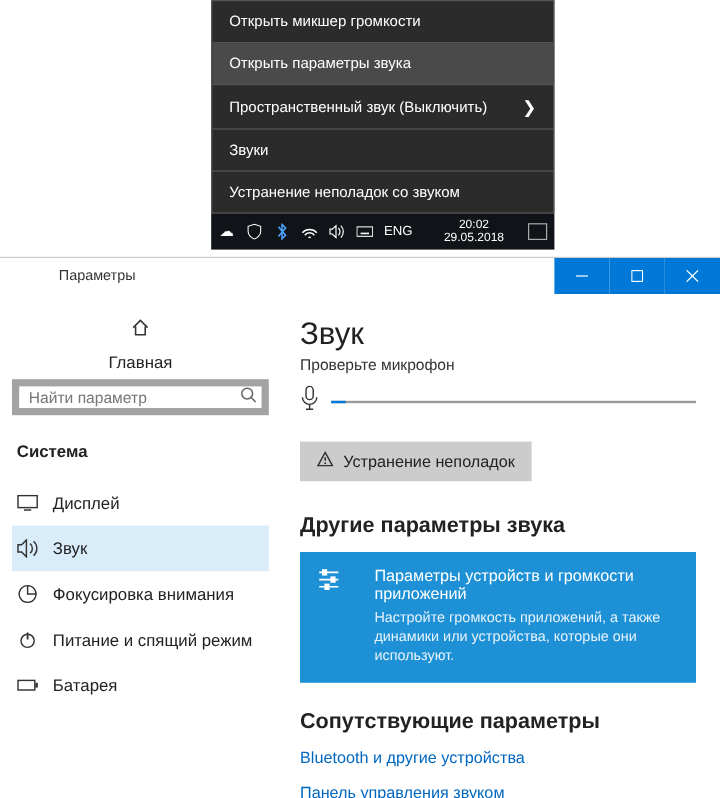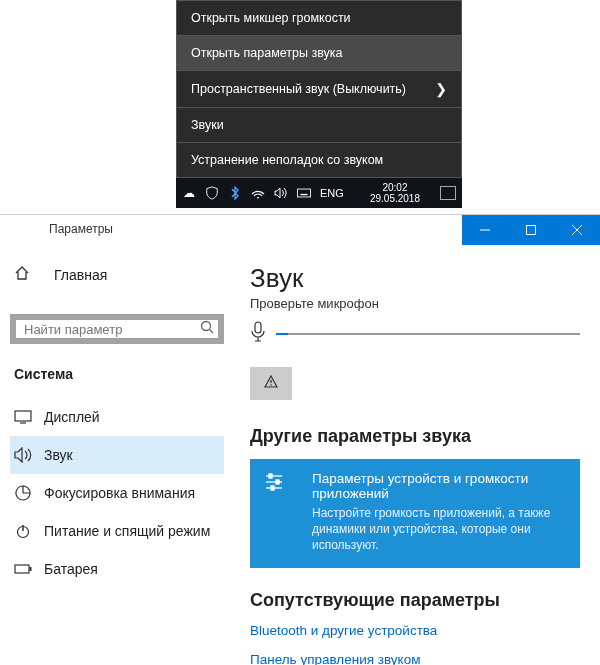--- a/index.html
+++ b/index.html
@@ -21,21 +21,21 @@
 
   
   .settings { width: 600px; height: 451px; border-top: 1px solid #ccc; position: relative; display: flex; flex-direction: column; }
   .titlebar { height: 30px; display: flex; align-items: stretch; font-size: 12px; }
   .titlebar .title { padding: 7px 10px; color: #333; margin-left: 39px; }
   .winbtns { margin-left: auto; display: flex; }
   .winbtn { width: 46px; display: flex; align-items: center; justify-content: center; background: #0078d7; color: #fff; }
   .winbtn svg { display: block; }
   .body { flex: 1; display: flex; overflow: hidden; }
   .sidebar { width: 234px; padding: 14px 10px 0 10px; }
-  .home { display: flex; align-items: center; gap: 24px; font-size: 14px; color: #222; padding: 6px 4px; margin-bottom: 24px; }
+  .home { display: flex; align-items: center; gap: 10px; font-size: 14px; color: #222; padding: 6px 4px; margin-bottom: 0; flex-direction: column; }
   .search { display: flex; align-items: center; border: 6px solid #a3a3a3; height: 30px; padding: 0 6px 0 8px; margin-bottom: 18px; }
   .search input { border: none; outline: none; flex: 1; font-size: 13px; color: #666; background: transparent; }
   .cat { font-weight: 600; font-size: 14px; color: #222; padding: 4px 4px; margin-bottom: 12px; }
   .navlist { display: flex; flex-direction: column; }
   .navitem { display: flex; align-items: center; gap: 12px; padding: 10px 4px; font-size: 14px; color: #222; }
   .navitem.active { background: #d9ecf9; }
   .navicon { width: 18px; height: 18px; display: inline-flex; align-items: center; justify-content: center; color: #333; }
 
   .content { flex: 1; padding: 18px 20px 0 16px; overflow: hidden; }
   .h1 { font-size: 26px; font-weight: 400; color: #222; margin-bottom: 2px; }
@@ -223,20 +223,21 @@
         </div>
       </div>
       <div class="ts-btn">
         <span>
           <svg width="14" height="14" viewBox="0 0 14 14">
               <path d="M7 1 L13 12 H1 Z" fill="none" stroke="#333" stroke-width="1.2"></path>
               <line x1="7" y1="5" x2="7" y2="8" stroke="#333" stroke-width="1.3"></line>
               <circle cx="7" cy="10" r="0.8" fill="#333"></circle>
             </svg>
         </span>
+        <span>Устранение неполадок</span>
       </div>
 
       <div class="h2">Другие параметры звука</div>
       <div class="tile">
         <div class="tile-ico">
           <svg width="20" height="18" viewBox="0 0 20 18" stroke="#fff" stroke-width="1.3" fill="none">
             <line x1="2" y1="3" x2="18" y2="3"></line>
               <rect x="5" y="1" width="3" height="4" fill="#fff"></rect>
             <line x1="2" y1="9" x2="18" y2="9"></line>
               <rect x="12" y="7" width="3" height="4" fill="#fff"></rect>

